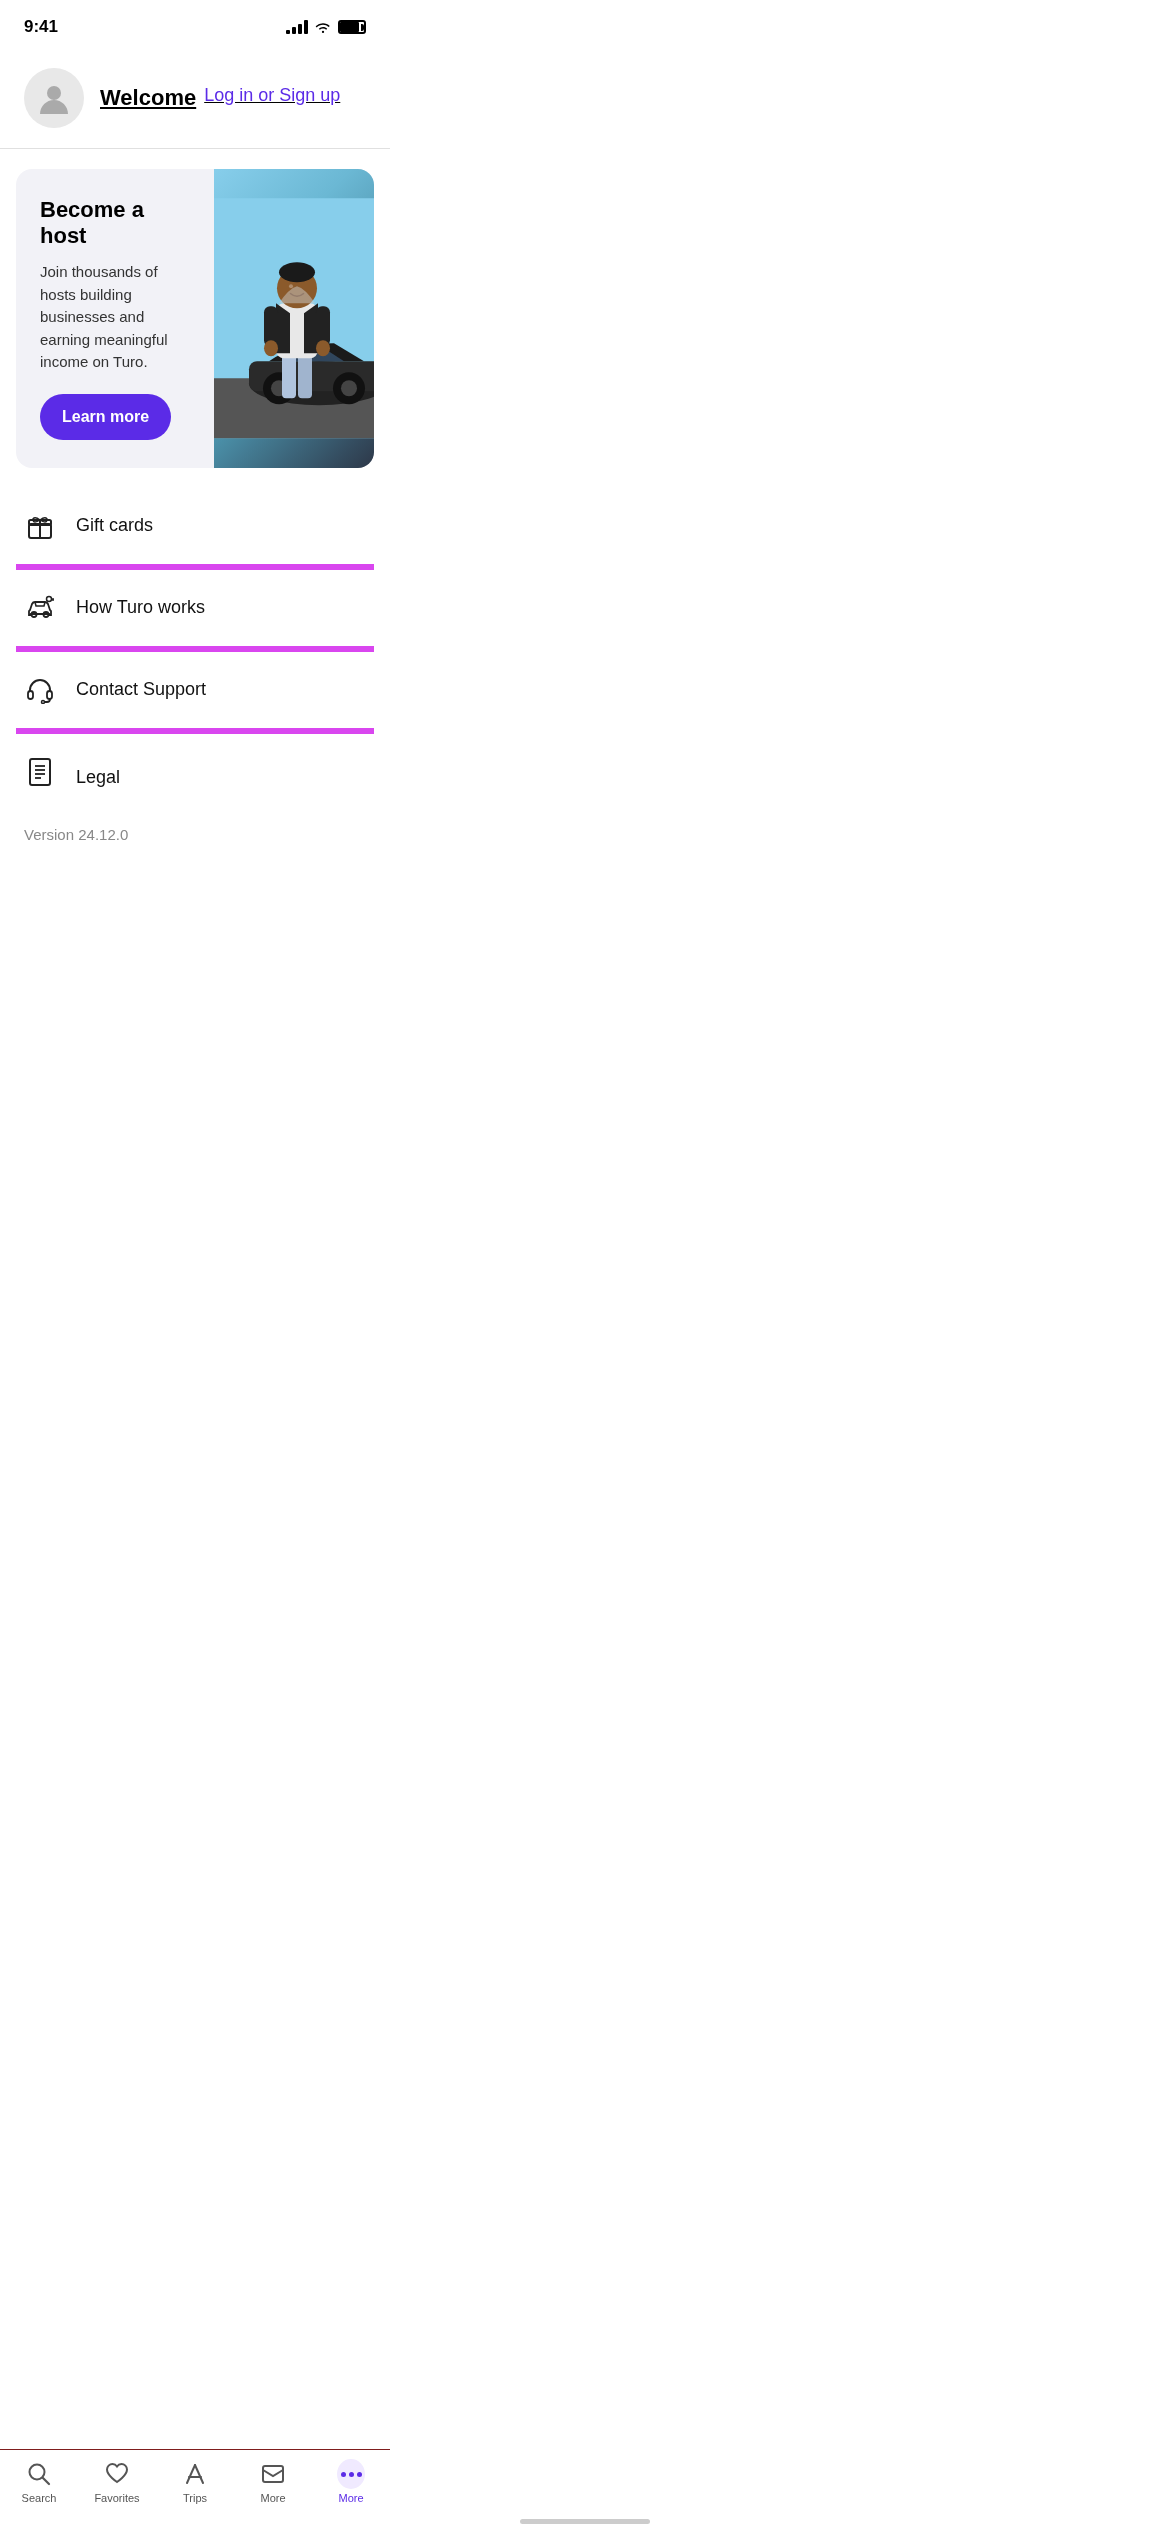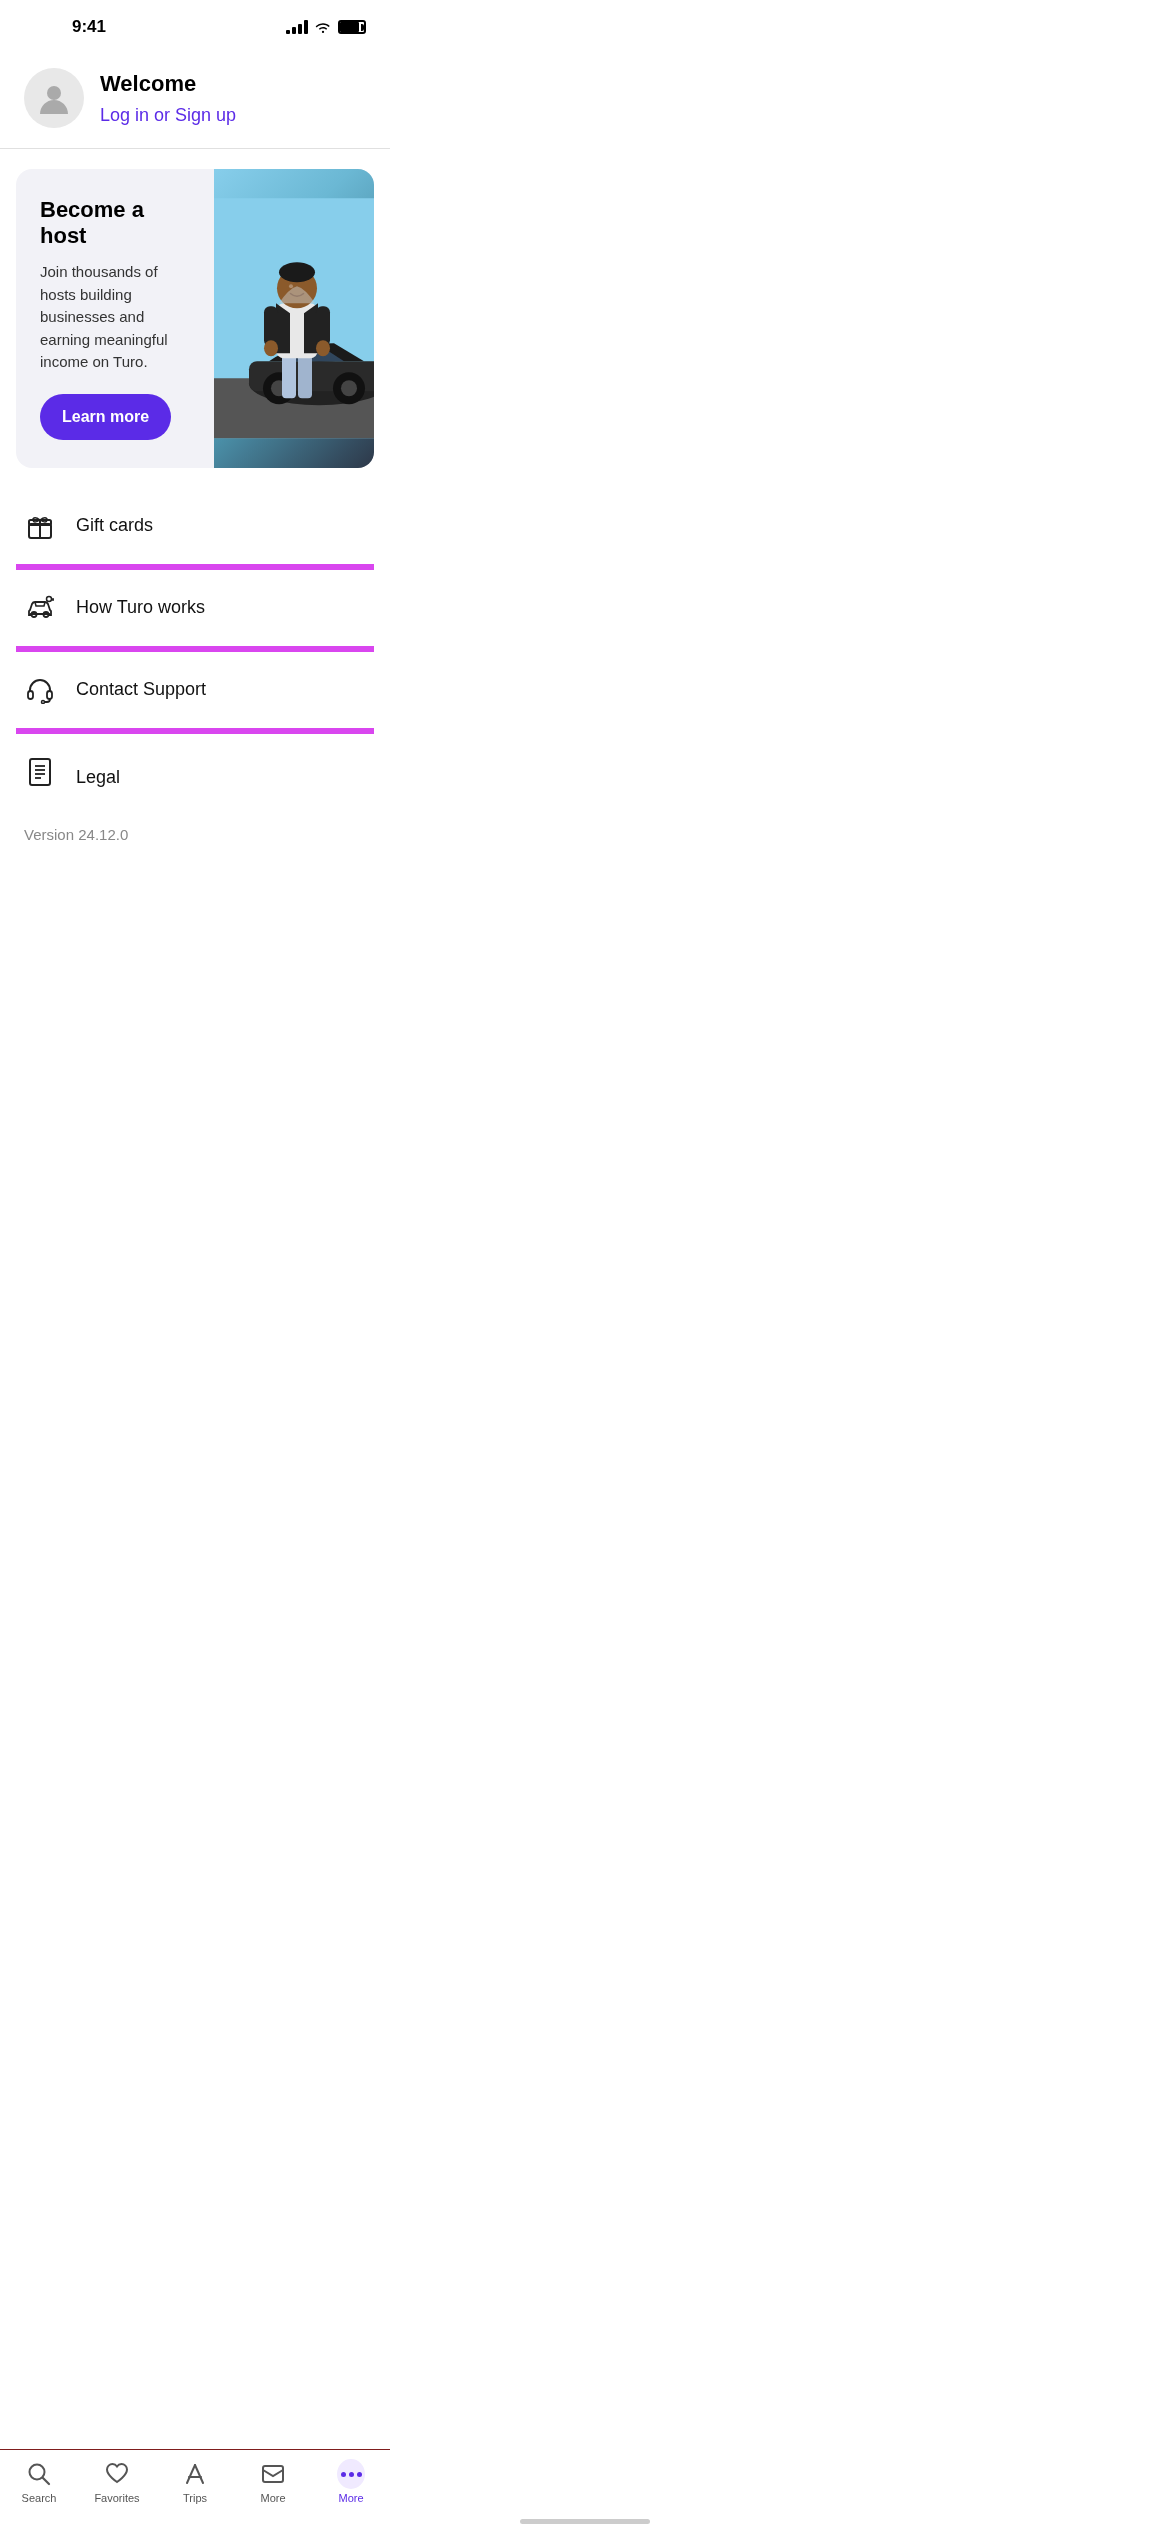--- a/index.html
+++ b/index.html
@@ -14,21 +14,20 @@
       position: relative;
     }
 
     
     .status-bar {
       display: flex;
       justify-content: space-between;
       align-items: center;
       padding: 14px 24px 8px 24px;
       height: 48px;
-      margin-left: 48px;
     }
 
     .status-time {
       font-size: 17px;
       font-weight: 600;
       color: #000;
     }
 
     .status-icons {
       display: flex;
@@ -93,22 +92,23 @@
       border-radius: 50%;
       background: #e8e8e8;
       display: flex;
       align-items: center;
       justify-content: center;
       flex-shrink: 0;
     }
 
     .header-text-block {
       display: flex;
-      flex-direction: column;
+      flex-direction: row;
       gap: 8px;
+      text-decoration: underline;
     }
 
     .welcome-text {
       font-size: 22px;
       font-weight: 700;
       color: #000;
     }
 
     .login-link {
       font-size: 18px;

